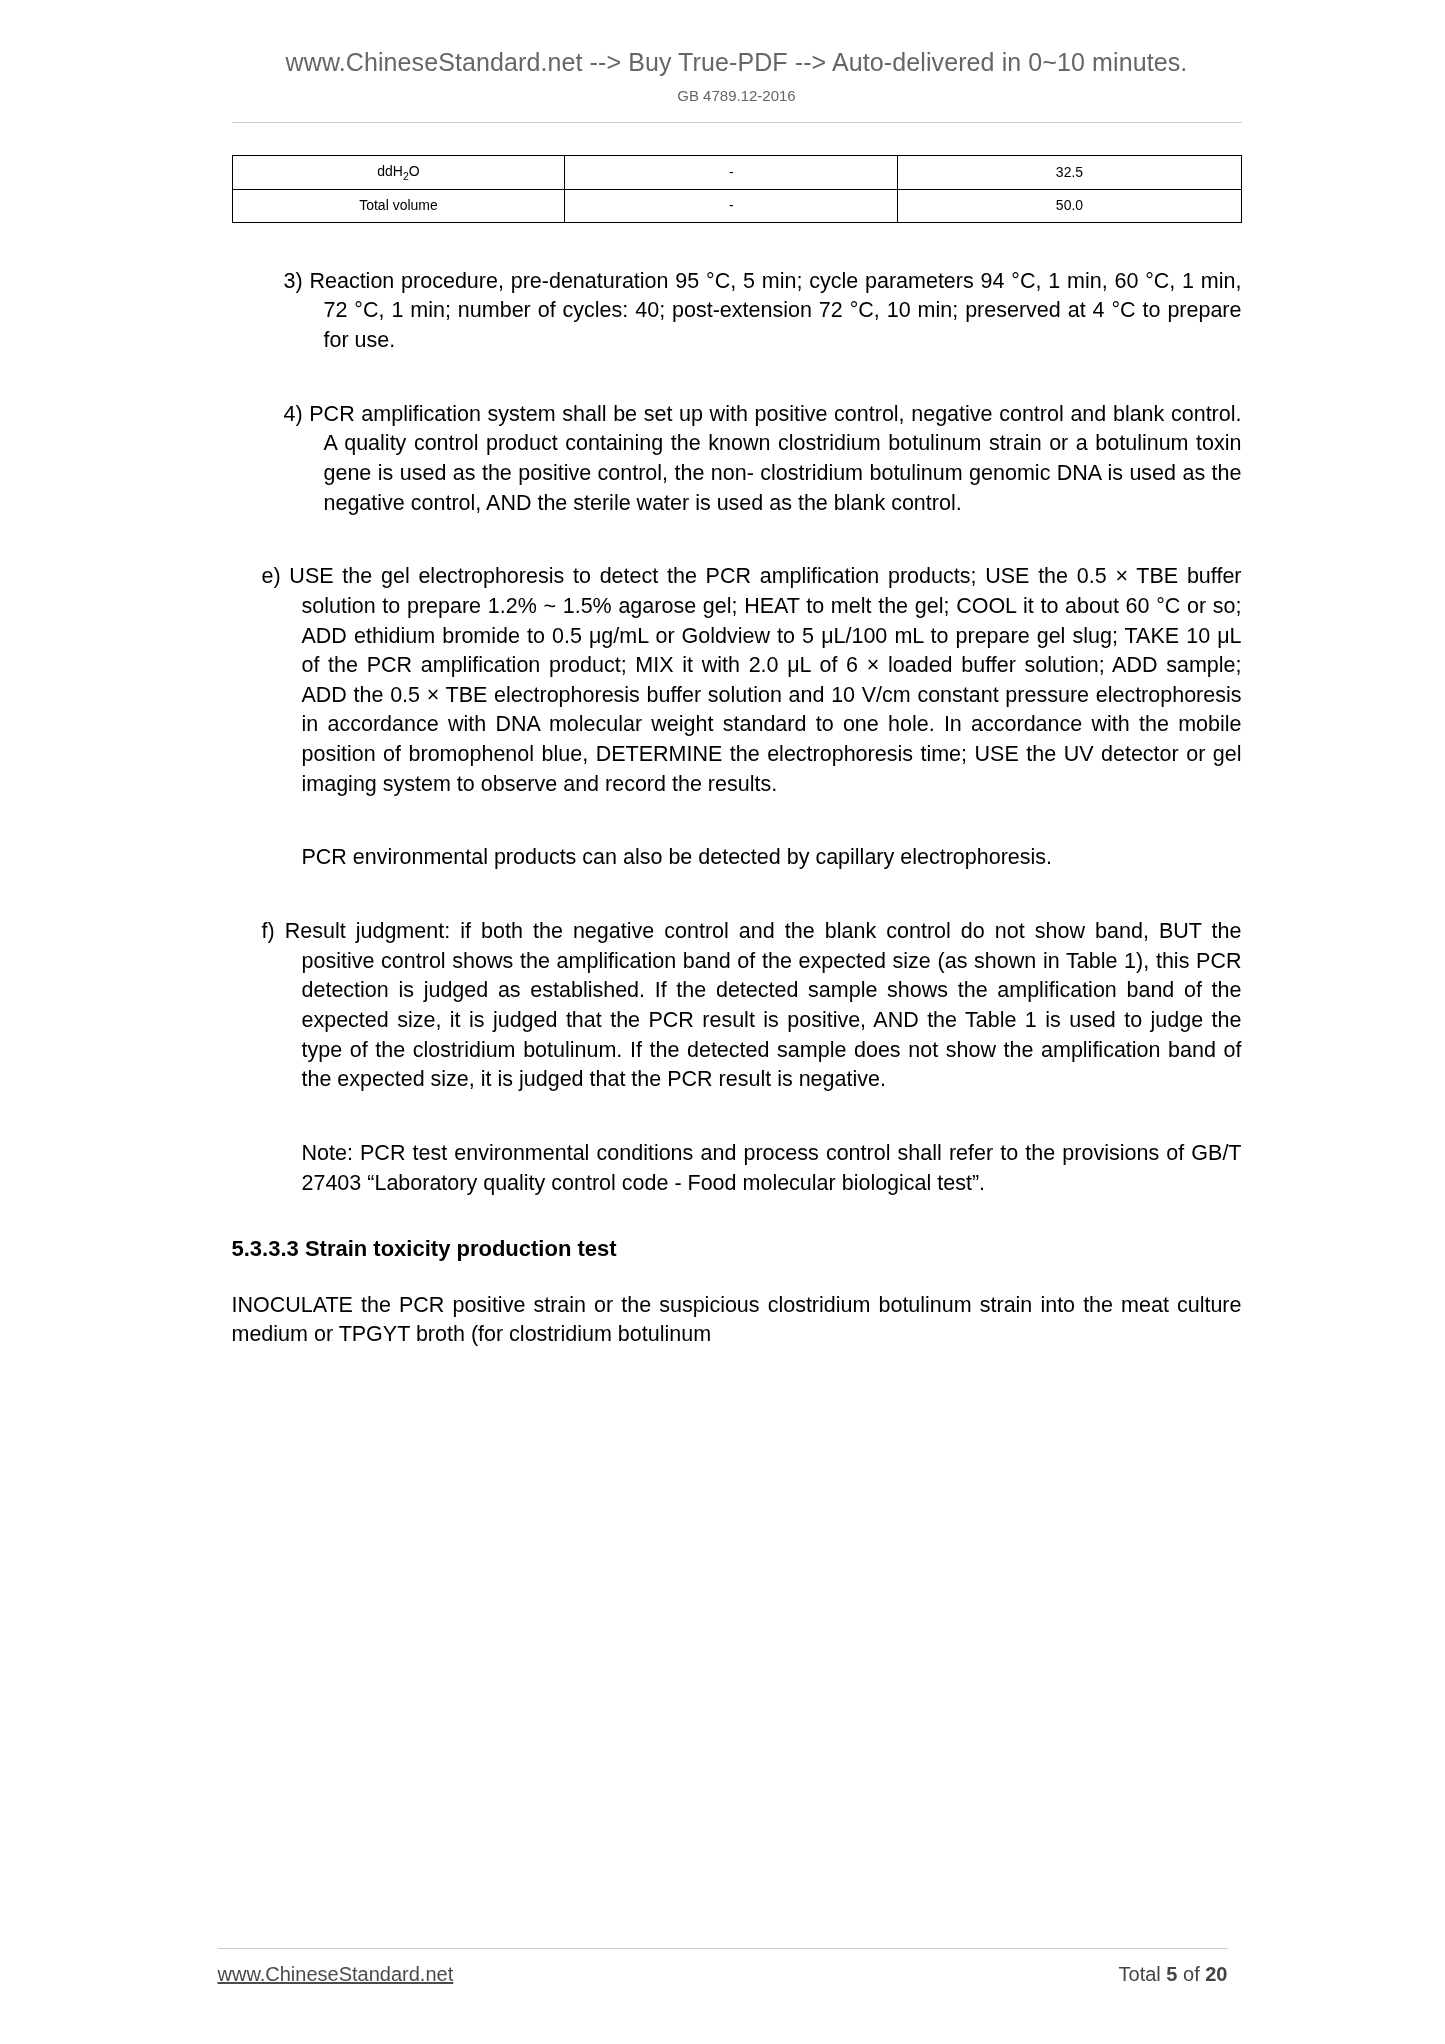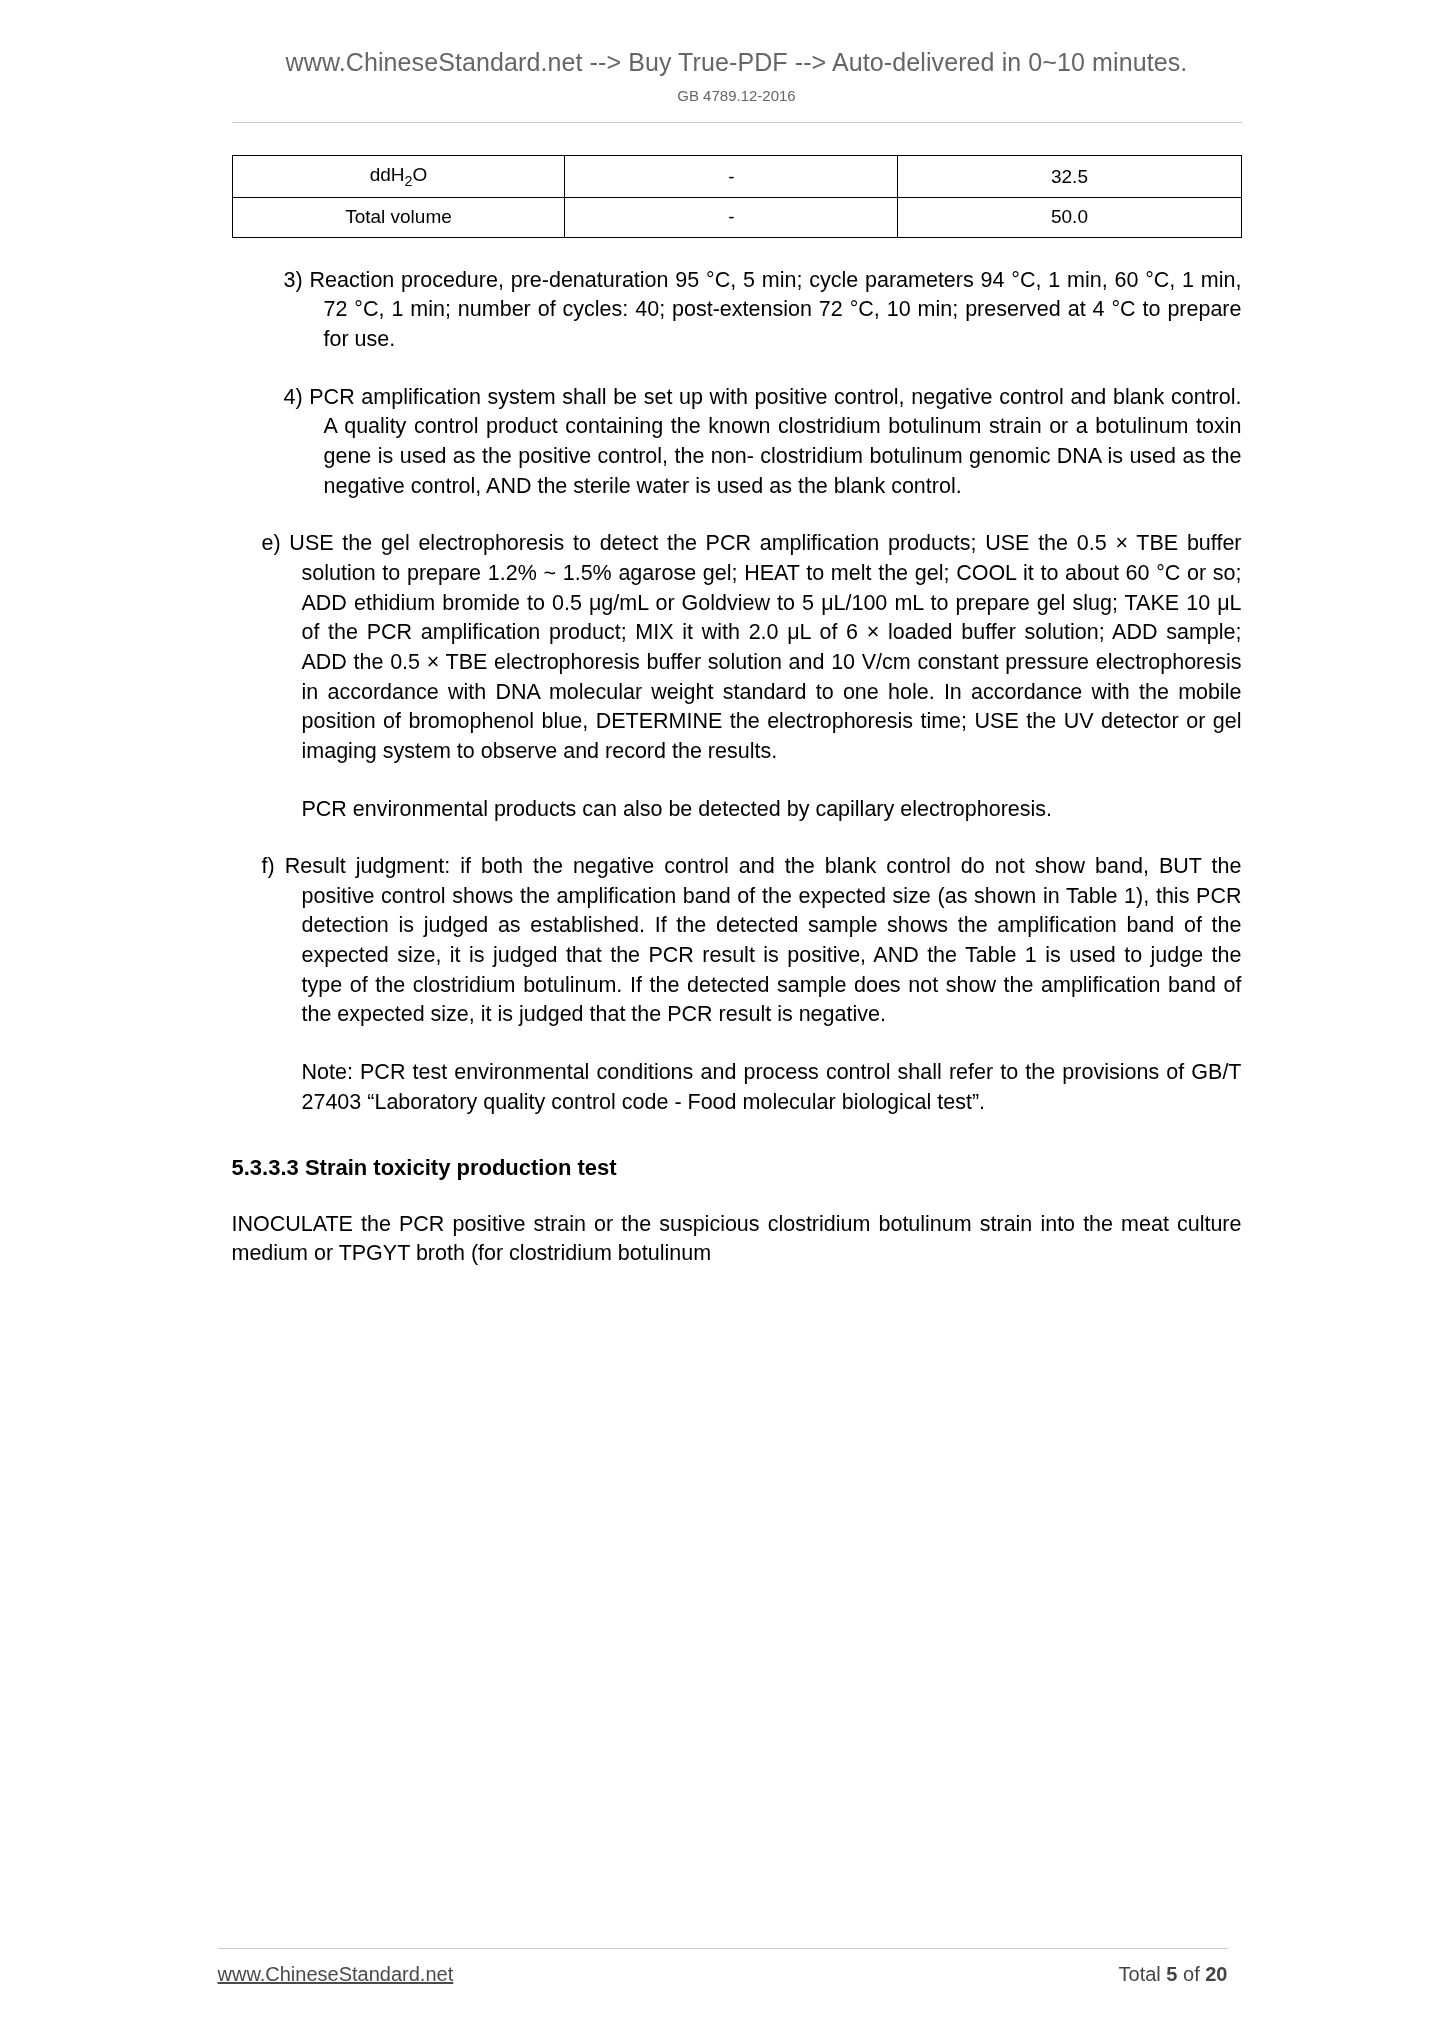--- a/index.html
+++ b/index.html
@@ -43,37 +43,37 @@
   .content {
     width: 1010px;
     margin: 0 auto;
     padding-top: 32px;
     font-size: 21.5px;
     line-height: 1.38;
   }
   table.params {
     width: 100%;
     border-collapse: collapse;
-    font-size: 19px;
+    font-size: 14px;
   }
   table.params td {
     border: 1px solid #000000;
     padding: 6px 4px;
     text-align: center;
   }
   td.col-name { width: 33%; }
   td.col-mid  { width: 33%; }
   td.col-val  { width: 34%; }
 
   p {
     margin: 0;
     text-align: justify;
   }
   .blk {
-    margin-top: 28px;
+    margin-top: 44px;
   }
   .indent-num {
     padding-left: 92px;
     text-indent: -40px;
   }
   .indent-letter {
     padding-left: 70px;
     text-indent: -40px;
   }
   .indent-plain {

